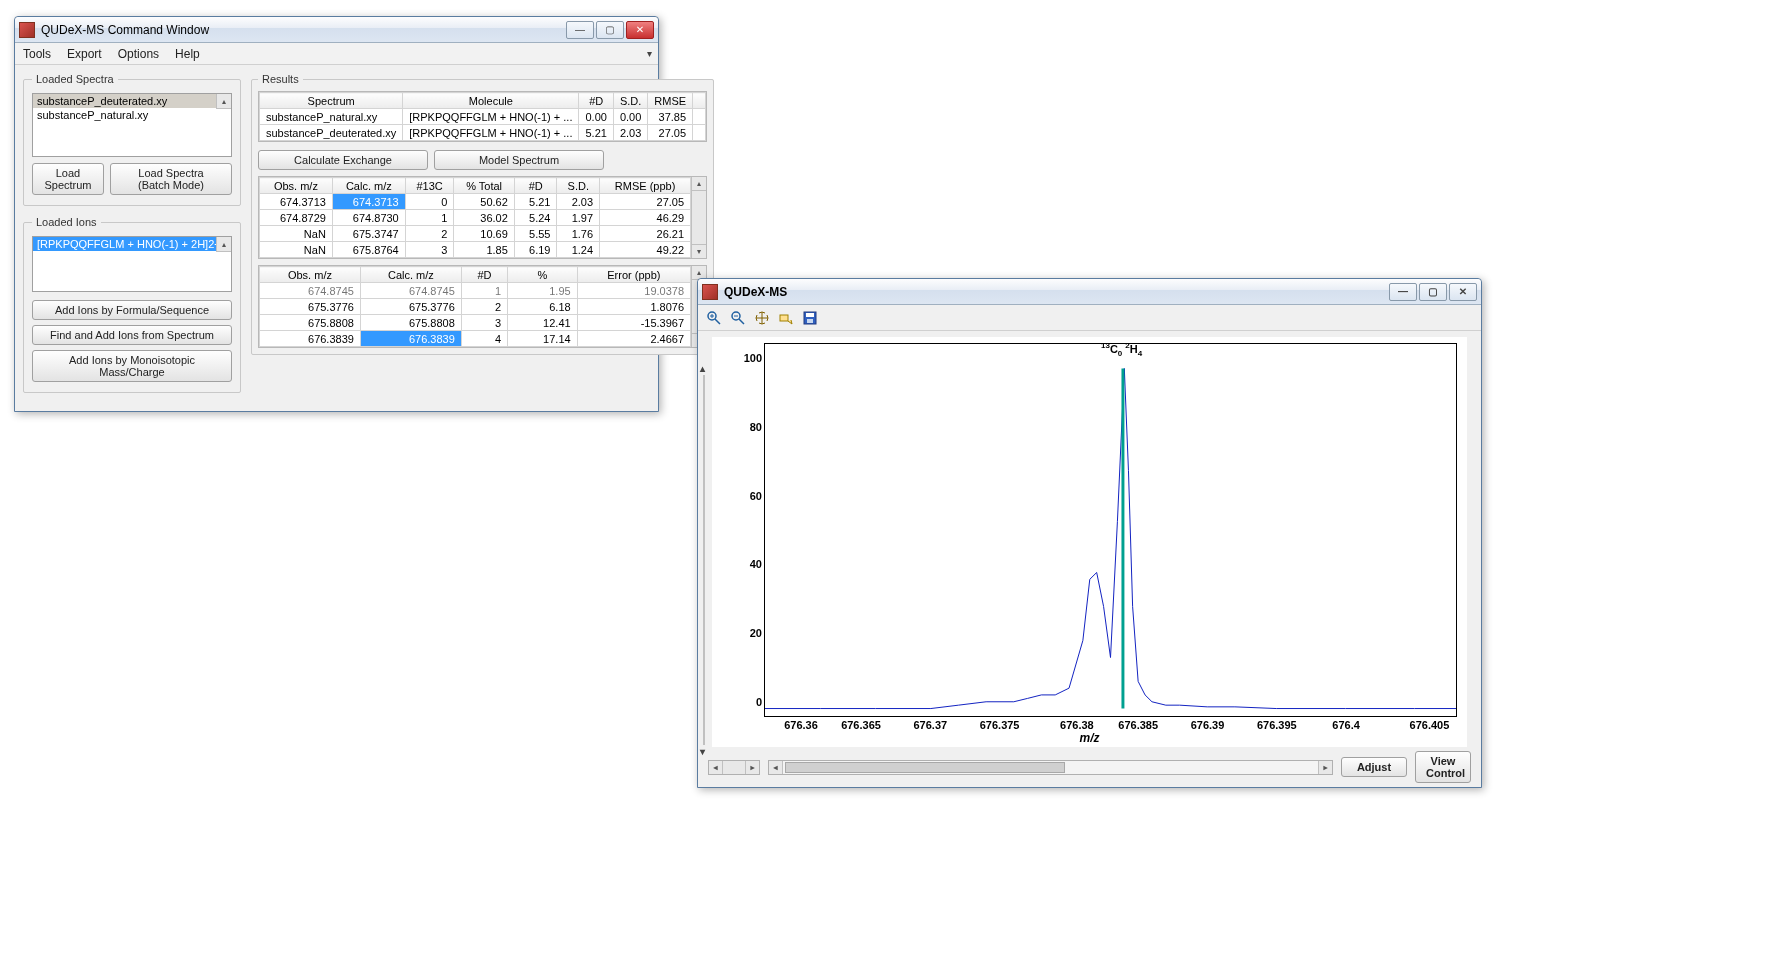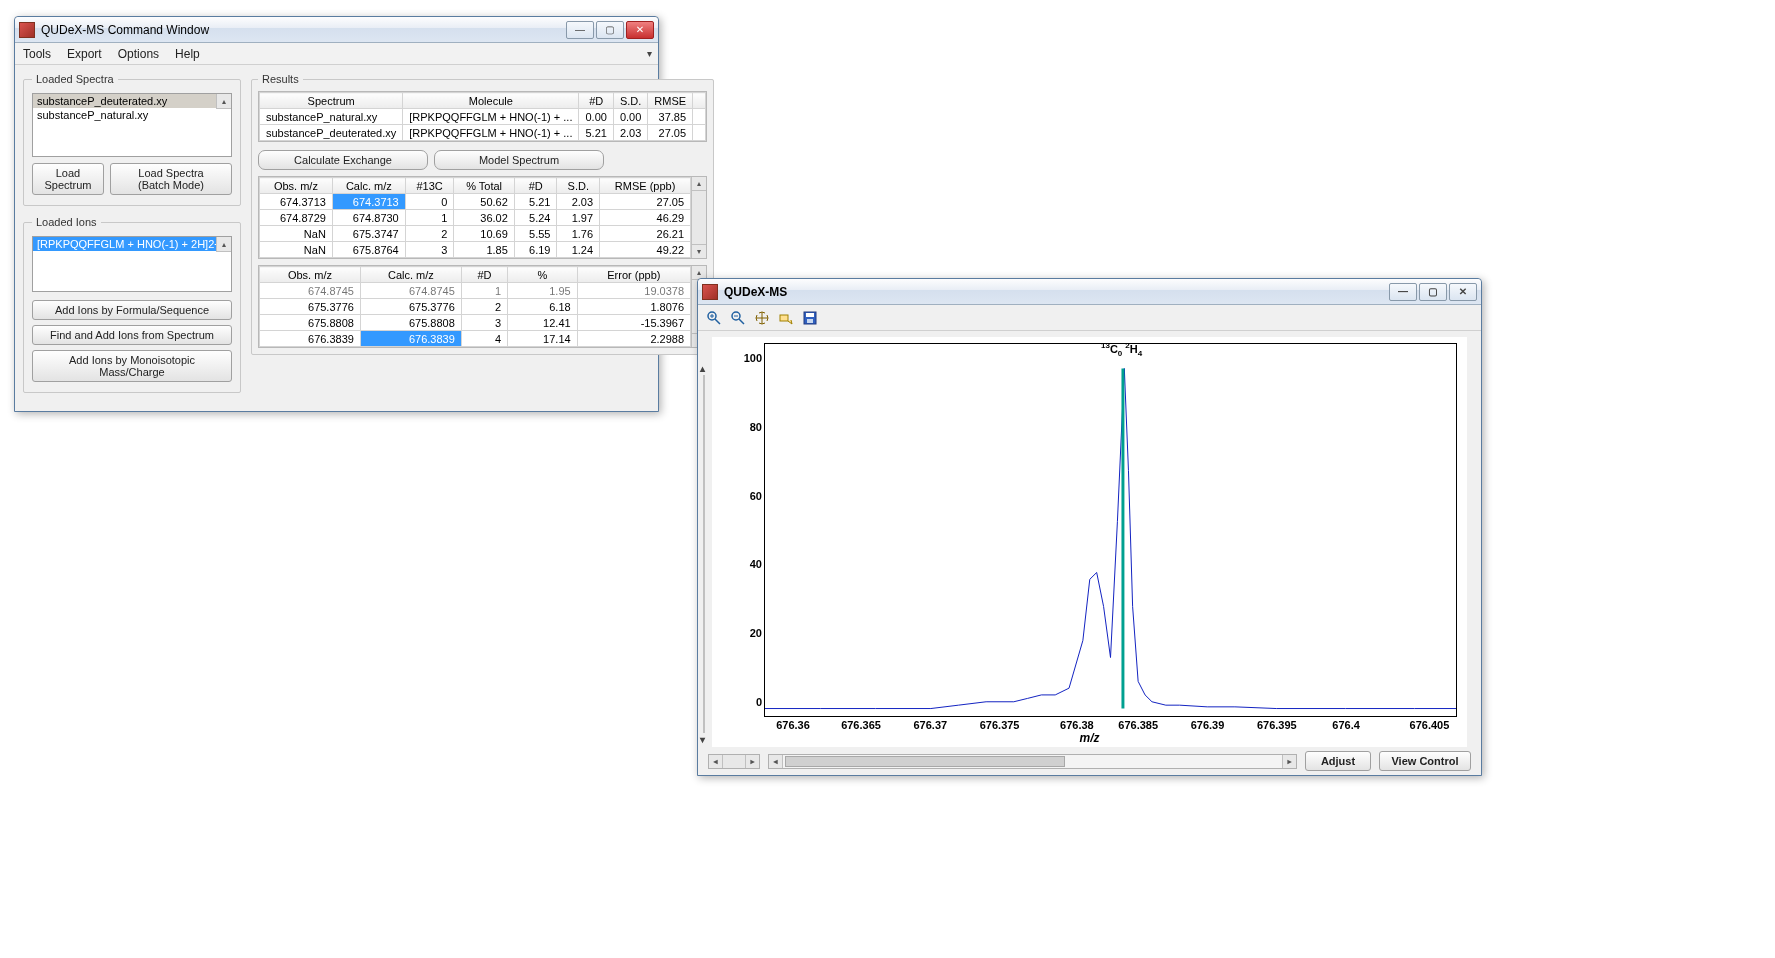--- a/index.html
+++ b/index.html
@@ -75,21 +75,21 @@
 .list-item.selected-grey { background:#d4d0c8; }
 .list-item.selected-blue { background:#3399ff; color:#fff; }
 
 .btn {
   background: linear-gradient(to bottom,#fefefe,#e3e3e3);
   border:1px solid #a0a0a0; border-radius:3px;
   padding:3px 10px; font-size:11px; color:#222;
   text-align:center; display:inline-block;
 }
 .btn.wide { width:200px; }
-.btn.half { width:170px;border-radius:7px; }
+.btn.half { width:170px; }
 
 .left-col { width:230px; }
 .right-col { flex:1; }
 
 .btn-row { display:flex; gap:6px; margin-top:6px; }
 
 table.data {
   width:100%; border-collapse:collapse; background:#fff;
   font-size:11px;
 }
@@ -360,21 +360,21 @@
                   <td>3</td>
                   <td>12.41</td>
                   <td>-15.3967</td>
                   <td></td>
                 </tr>
                 <tr>
                   <td>676.3839</td>
                   <td class="cell-selected">676.3839</td>
                   <td>4</td>
                   <td>17.14</td>
-                  <td>2.2988</td>
+                  <td>2.4667</td>
                   <td></td>
                 </tr>
               </tbody>
           </table>
           <div class="vscroll">
             <div class="arrow">▴</div>
             <div class="arrow bot">▾</div>
           </div>
         </div>
 
@@ -446,21 +446,21 @@
       </div>
       <div id="yticks">
           <div class="ytick" style="top: 365.04px;">0</div>
           <div class="ytick" style="top: 296.224px;">20</div>
           <div class="ytick" style="top: 227.408px;">40</div>
           <div class="ytick" style="top: 158.592px;">60</div>
           <div class="ytick" style="top: 89.776px;">80</div>
           <div class="ytick" style="top: 20.96px;">100</div>
         </div>
       <div id="xticks">
-          <div class="xtick" style="left: 81px;">676.36</div>
+          <div class="xtick" style="left: 89px;">676.36</div>
           <div class="xtick" style="left: 149.02px;">676.365</div>
           <div class="xtick" style="left: 218.32px;">676.37</div>
           <div class="xtick" style="left: 287.62px;">676.375</div>
           <div class="xtick" style="left: 356.92px; padding-left: 16px;">676.38</div>
           <div class="xtick" style="left: 426.22px;">676.385</div>
           <div class="xtick" style="left: 495.52px;">676.39</div>
           <div class="xtick" style="left: 564.82px;">676.395</div>
           <div class="xtick" style="left: 634.12px;">676.4</div>
           <div class="xtick" style="left: 703.42px; padding-left: 28px;">676.405</div>
         </div>
@@ -473,16 +473,16 @@
         <div class="ar">◂</div>
         <div style="flex:1"></div>
         <div class="ar">▸</div>
       </div>
       <div class="hscroll-main">
         <div class="ar left">◂</div>
         <div class="thumb"></div>
         <div class="ar right">▸</div>
       </div>
       <span class="btn" style="width:66px">Adjust</span>
-      <span class="btn" style="width:92px">View Control</span>
+      <span class="btn" style="width:56px">View Control</span>
     </div>
   </div>
 </div>
 
 </body></html>

